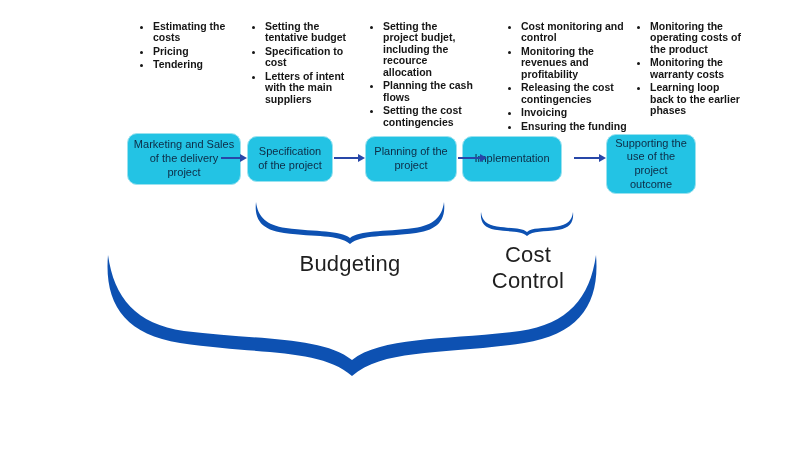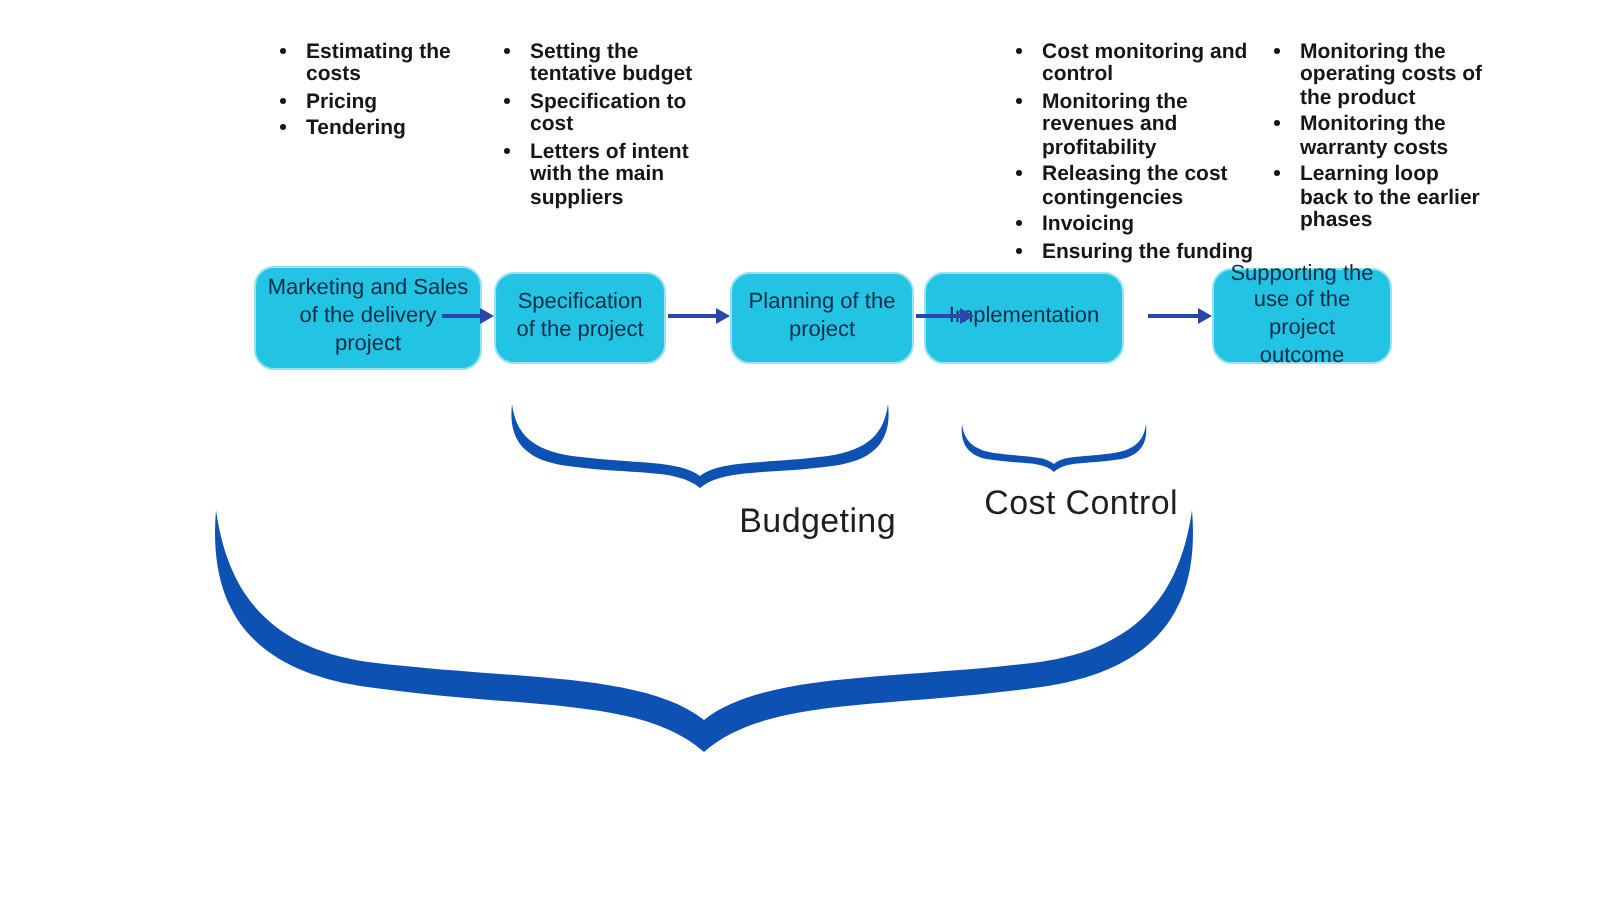--- a/index.html
+++ b/index.html
@@ -32,38 +32,43 @@
   .flow-arrow{position:absolute;height:2px;background:var(--arrow);}
   .flow-arrow::after{
     content:"";position:absolute;right:-6px;top:-3px;width:0;height:0;
     border-left:7px solid var(--arrow);
     border-top:4px solid transparent;border-bottom:4px solid transparent;
   }
   .brace{position:absolute;}
   .brace svg{display:block;width:100%;height:100%;}
   .brace path{fill:var(--brace);}
   .group-label{
-    position:absolute;text-align:right;color:var(--label-text);
-    font-size:17px;letter-spacing:0.2px;
+    position:absolute;text-align:center;color:var(--label-text);
+    font-size:22px;letter-spacing:0.2px;
   }
 </style>
 </head>
 <body>
 
 <div class="canvas">
 
   <ul class="bullets" style="left:140px;top:21px;width:95px">
       <li>Estimating the costs</li>
       <li>Pricing</li>
       <li>Tendering</li>
     </ul>
   <ul class="bullets" style="left:252px;top:21px;width:97px">
       <li>Setting the tentative budget</li>
       <li>Specification to cost</li>
       <li>Letters of intent with the main suppliers</li>
+    </ul>
+  <ul class="bullets" style="left:370px;top:21px;width:104px">
+      <li>Setting the project budjet, including the recource allocation</li>
+      <li>Planning the cash flows</li>
+      <li>Setting the cost contingencies</li>
     </ul>
   <ul class="bullets" style="left:508px;top:21px;width:122px">
       <li>Cost monitoring and control</li>
       <li>Monitoring the revenues and profitability</li>
       <li>Releasing the cost contingencies</li>
       <li>Invoicing</li>
       <li>Ensuring the funding</li>
     </ul>
   <ul class="bullets" style="left:637px;top:21px;width:106px">
       <li>Monitoring the operating costs of the product</li>
@@ -76,21 +81,21 @@
   </div>
   <div class="stage-box" style="left:247px;top:136px;width:86px;height:46px">
     <span>Specification of the project</span>
   </div>
   <div class="stage-box" style="left:365px;top:136px;width:92px;height:46px">
     <span>Planning of the project</span>
   </div>
   <div class="stage-box" style="left:462px;top:136px;width:100px;height:46px">
     <span>Implementation</span>
   </div>
-  <div class="stage-box" style="left:606px;top:134px;width:90px;height:48px">
+  <div class="stage-box" style="left:606px;top:134px;width:90px;height:60px">
     <span>Supporting the use of the project outcome</span>
   </div>
 
   <div class="flow-arrow" style="left:221px;top:157px;width:20px"></div>
   <div class="flow-arrow" style="left:334px;top:157px;width:25px"></div>
   <div class="flow-arrow" style="left:458px;top:157px;width:23px"></div>
   <div class="flow-arrow" style="left:574px;top:157px;width:26px"></div>
 
   <div class="brace" style="left:252px;top:198px;width:196px;height:50px">
     <svg viewBox="0 0 196 50" preserveAspectRatio="none" aria-hidden="true">

